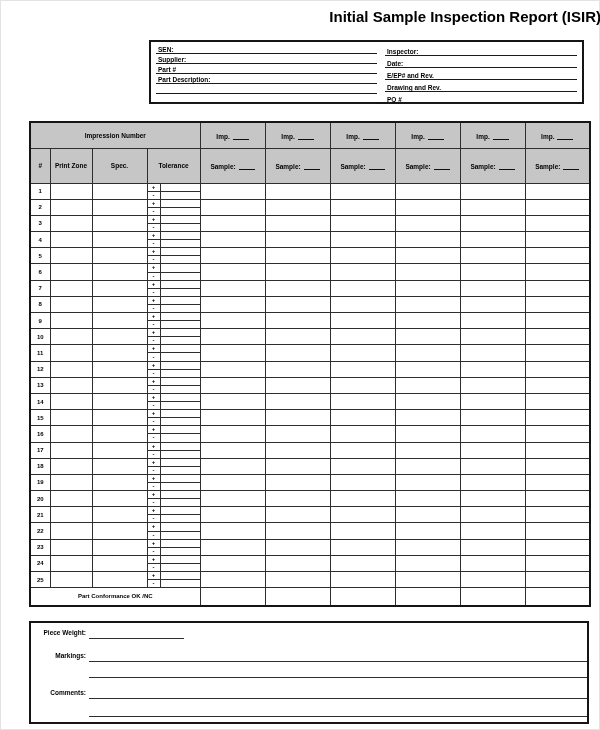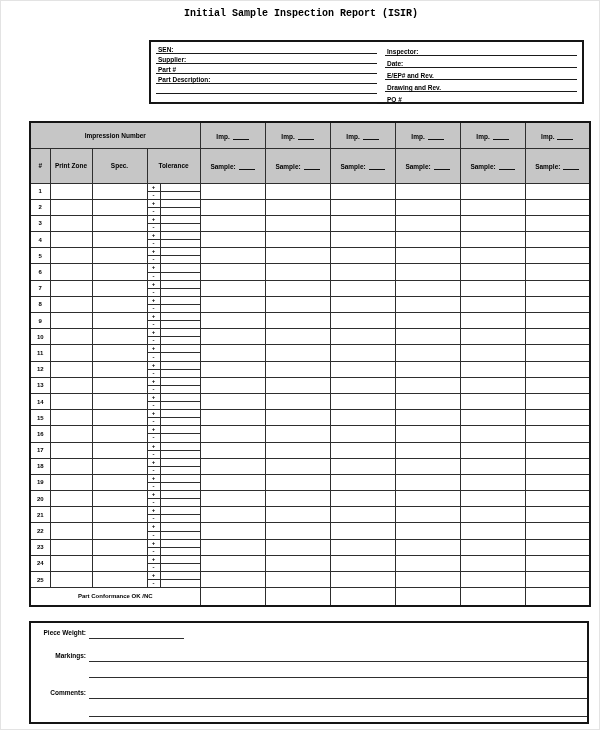--- a/index.html
+++ b/index.html
@@ -1,21 +1,21 @@
 <!DOCTYPE html>
 <html><head>
 <meta charset="utf-8">
 <style>
   html,body{margin:0;padding:0;}
   body{width:600px;height:730px;background:#ffffff;position:relative;overflow:hidden;
        font-family:"Liberation Sans",sans-serif;color:#000;}
   .page{position:absolute;left:0;top:0;width:598px;height:728px;border:1px solid #e3e3e3;}
 
-  .title{position:absolute;top:7px;left:0;width:600px;text-align:center;
-         font-size:10px;font-weight:bold;font-family:Liberation Mono, monospace;}
+  .title{position:absolute;top:7px;left:0;width:600px;text-align:right;
+         font-size:15px;font-weight:bold;}
 
   
   #header-box{position:absolute;left:148px;top:39px;width:435px;height:64px;
               border:2px solid #151515;box-sizing:border-box;background:#fff;}
   .hb-col{position:absolute;top:2px;}
   #hb-left{left:5px;width:221px;}
   #hb-right{left:234px;width:192px;}
   .hb-row{box-sizing:border-box;border-bottom:1px solid #1a1a1a;display:flex;
           align-items:flex-end;padding:0 0 0 2px;font-size:6.5px;font-weight:bold;line-height:7px;}
   #hb-left .hb-row{height:10px;}

